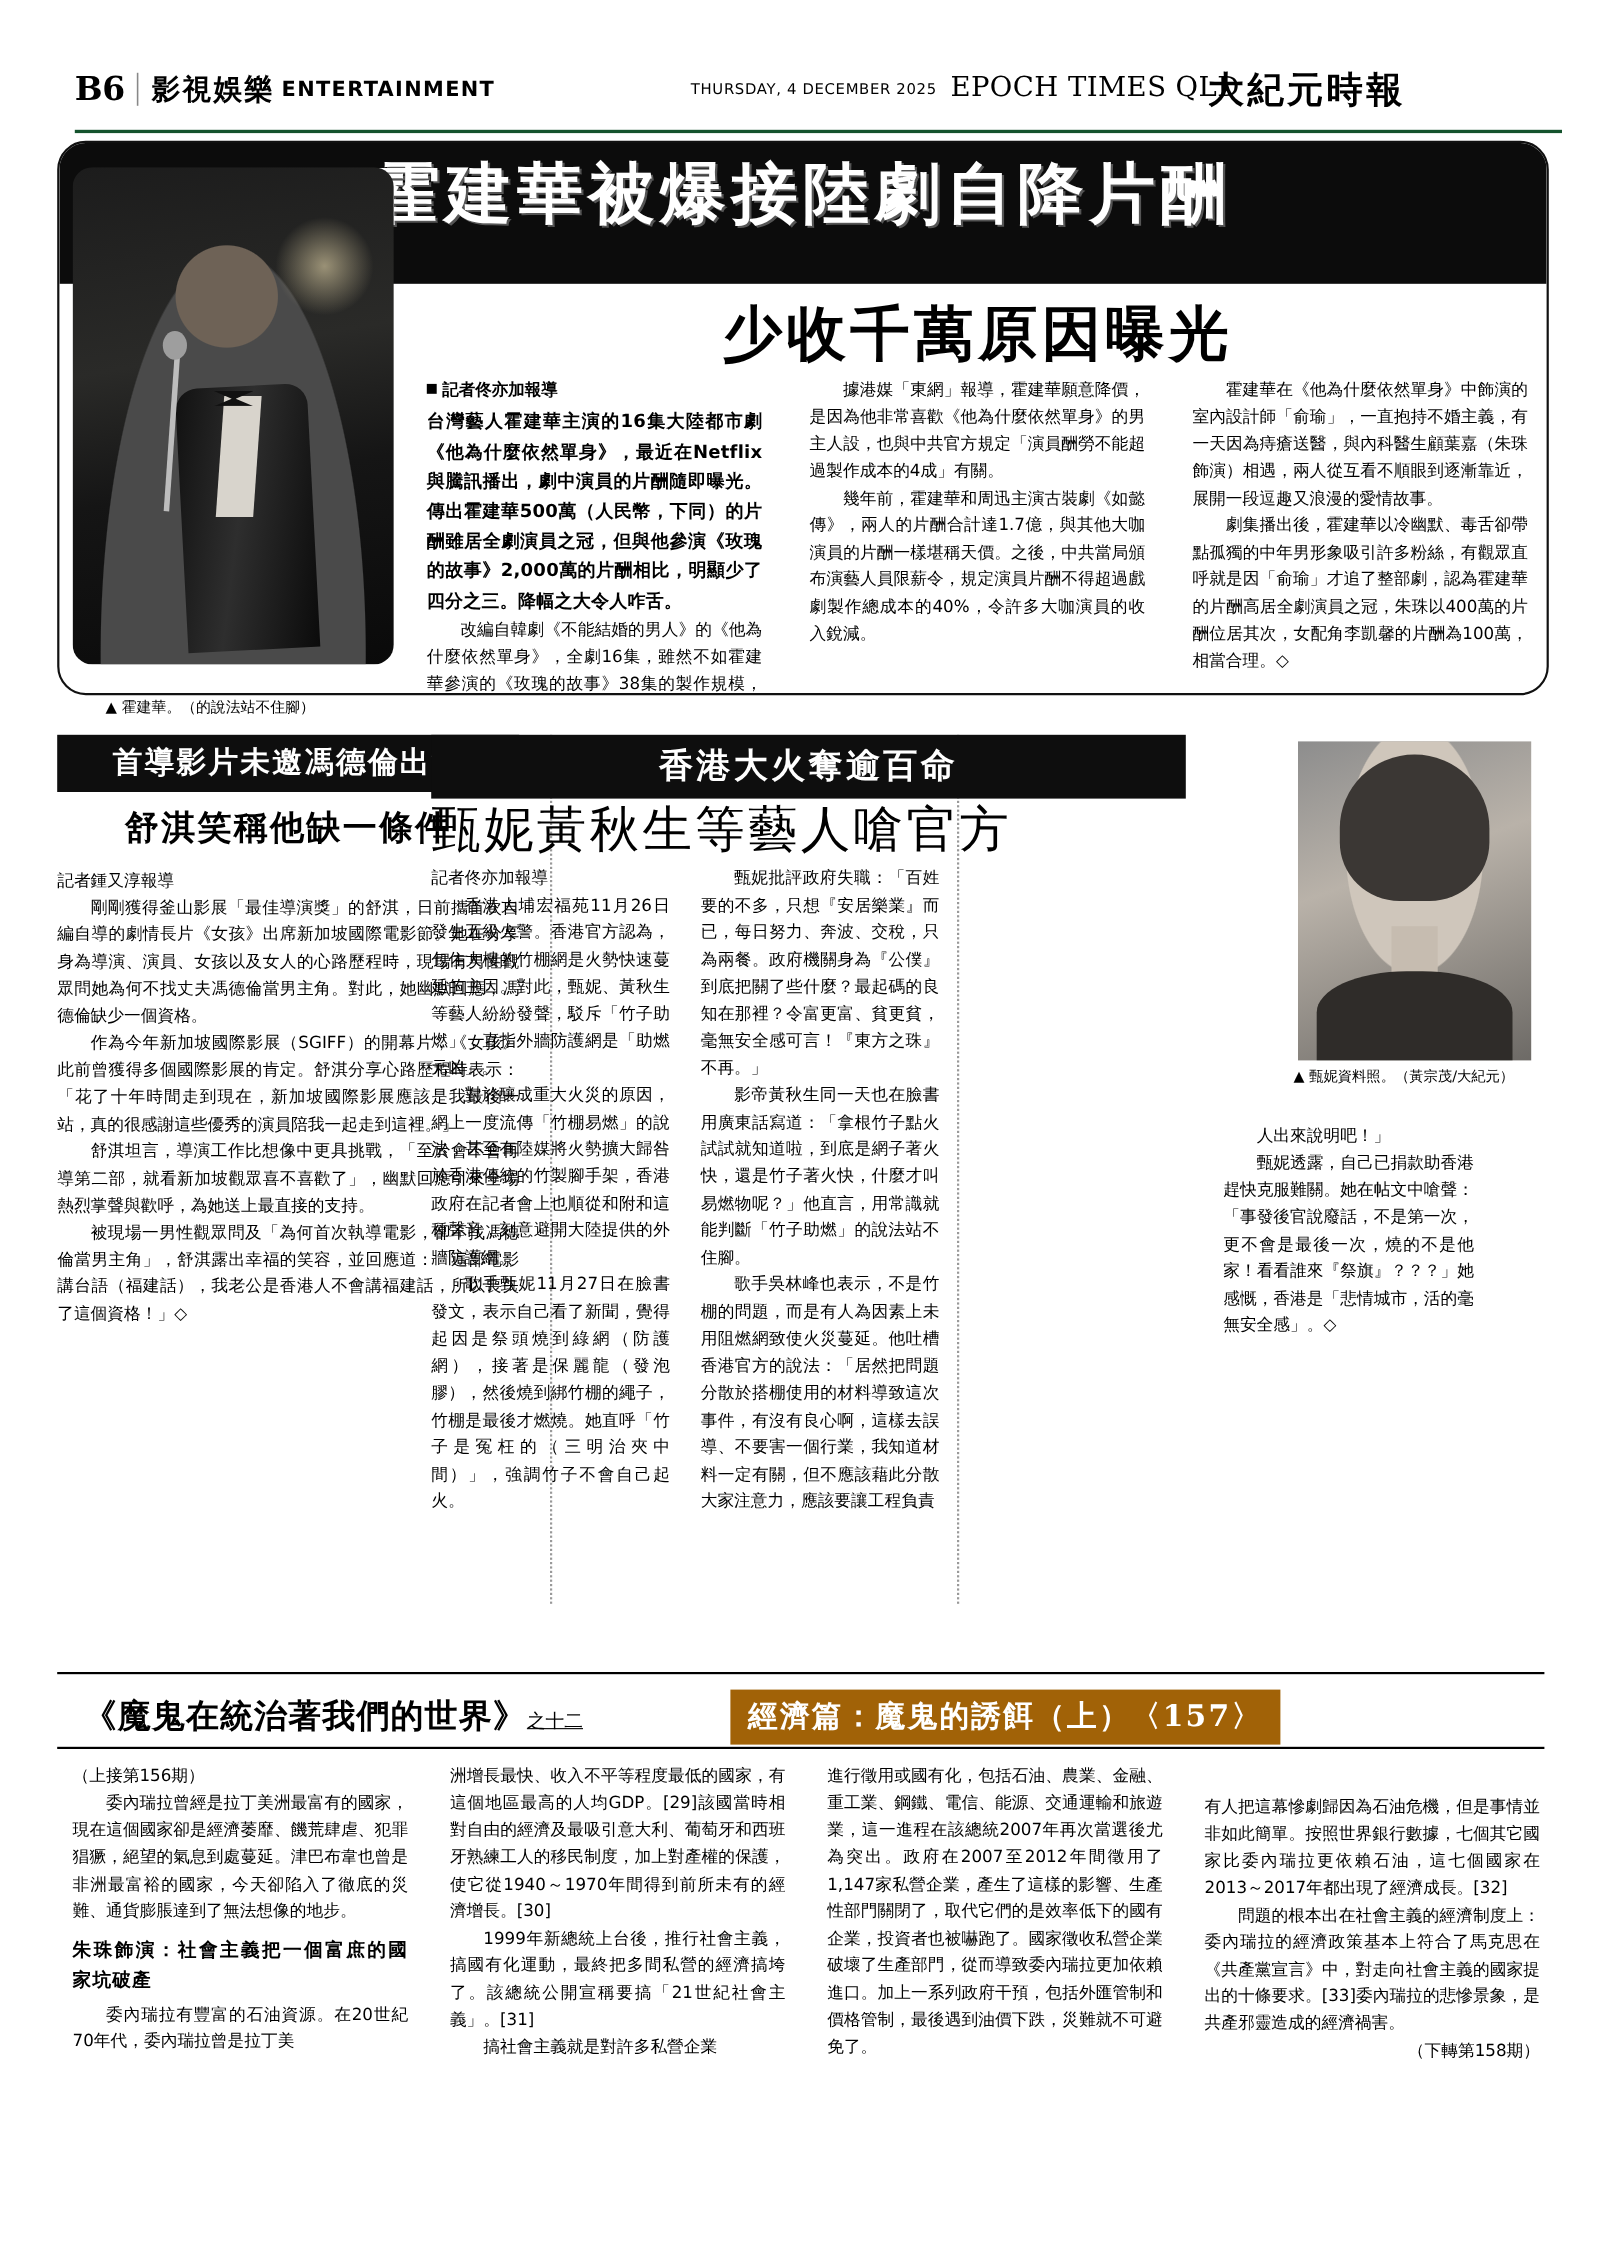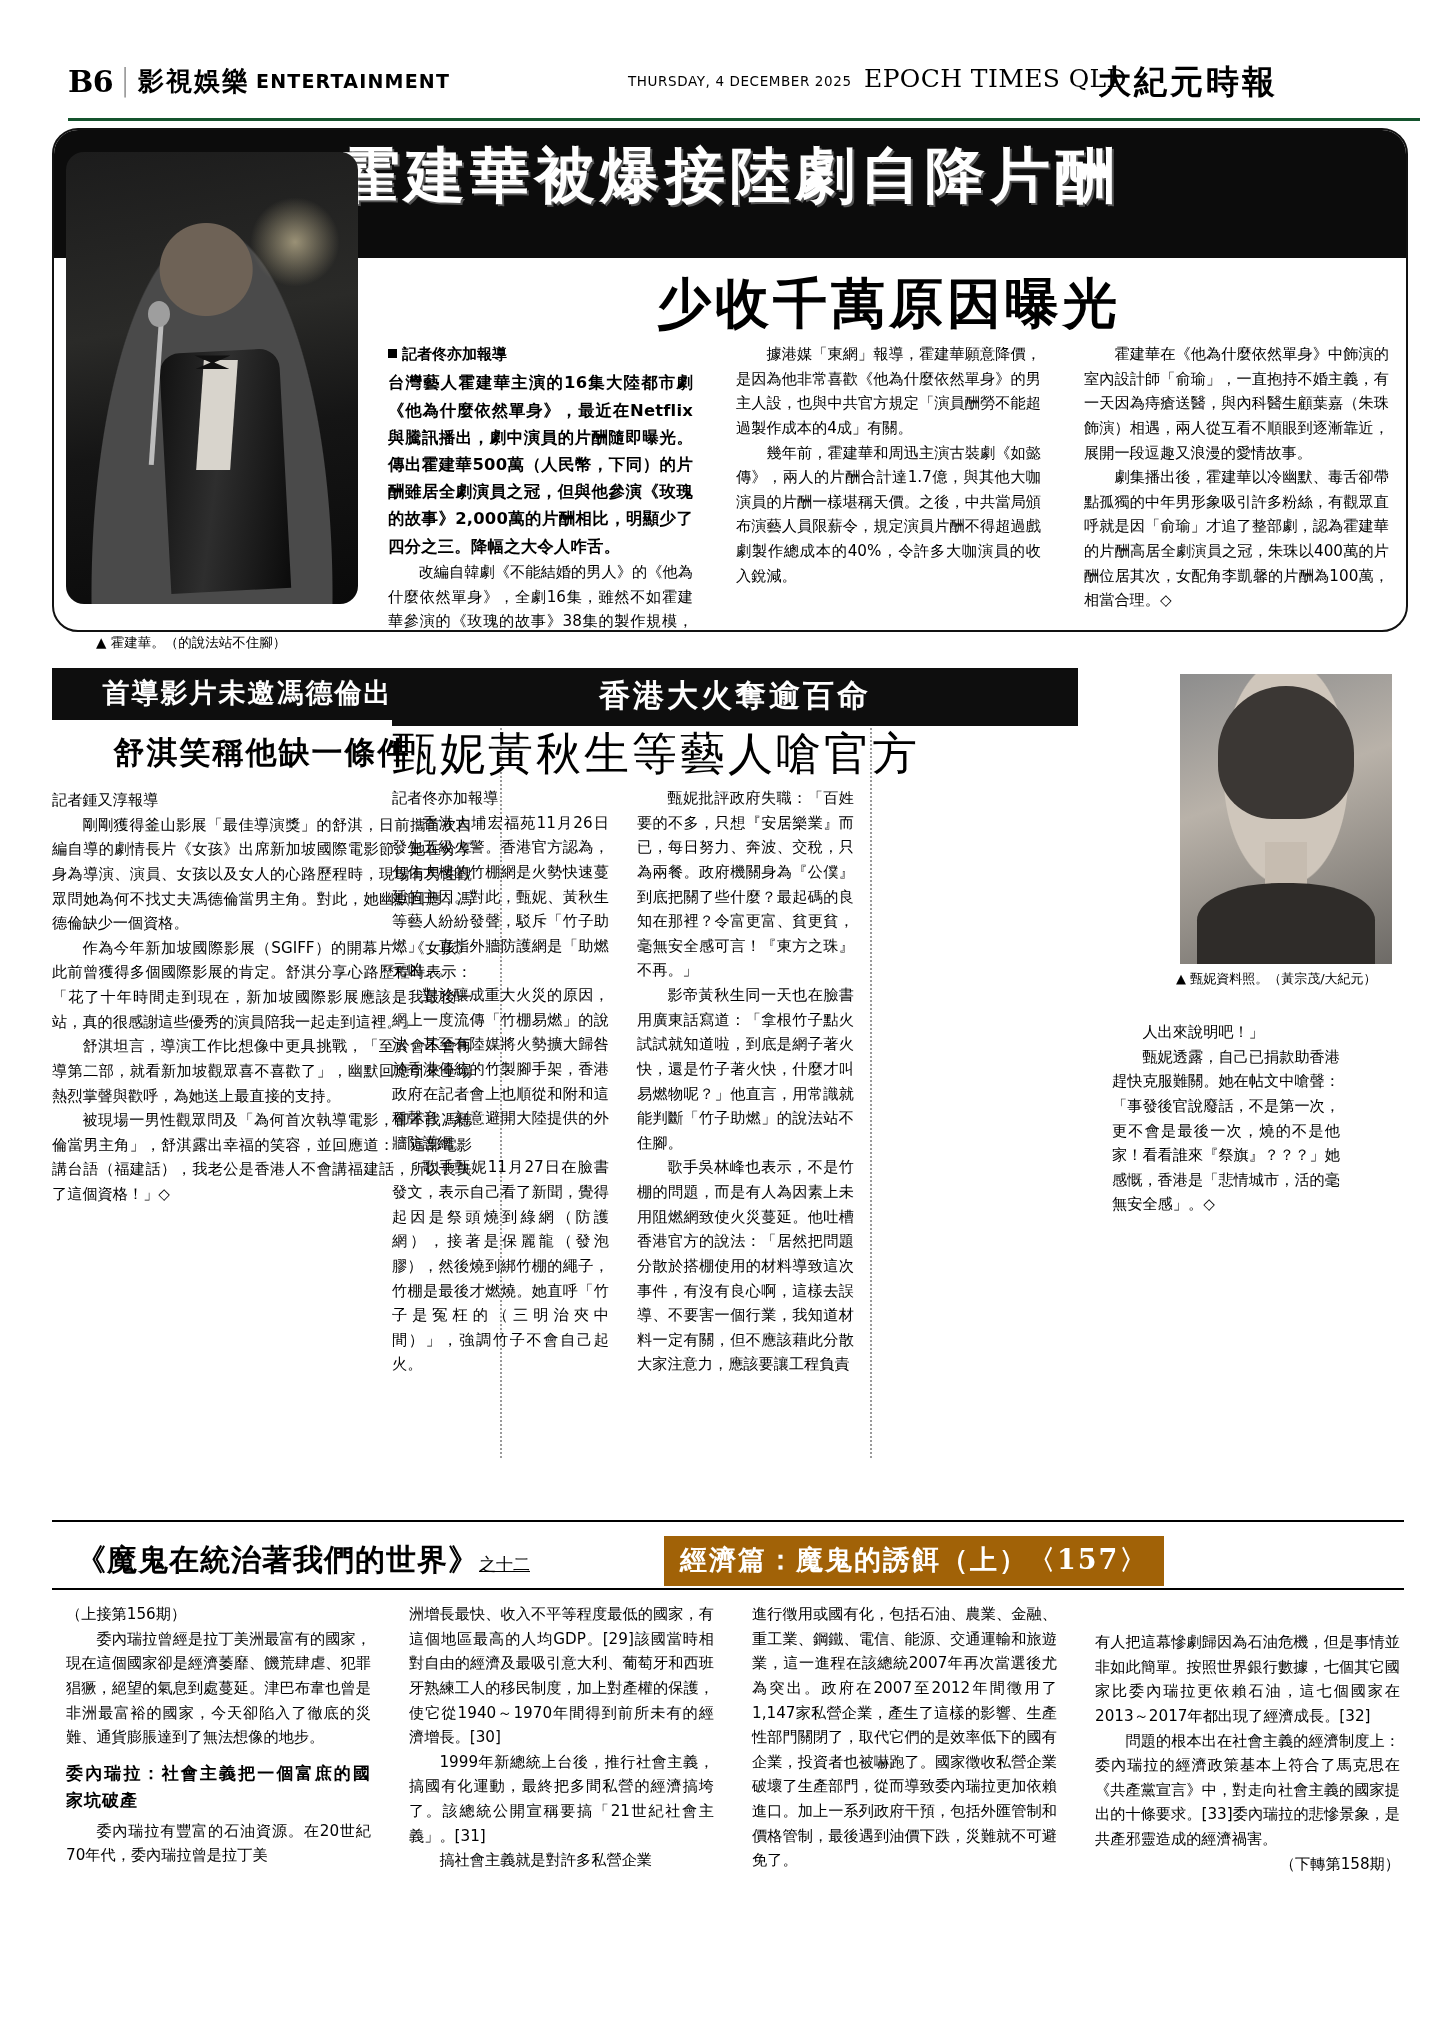--- a/index.html
+++ b/index.html
@@ -239,21 +239,21 @@
 
   <div class="bottom">
     <div class="bk-title"><span>《魔鬼在統治著我們的世界》</span><span class="small">之十二</span></div>
     <div class="bk-chapter">經濟篇：魔鬼的誘餌（上）〈157〉</div>
     <div class="bk-rule"></div>
 
     <div class="bk-cols">
       <div class="bk-col b1">
         <p class="first">（上接第156期）</p>
         <p>委內瑞拉曾經是拉丁美洲最富有的國家，現在這個國家卻是經濟萎靡、饑荒肆虐、犯罪猖獗，絕望的氣息到處蔓延。津巴布韋也曾是非洲最富裕的國家，今天卻陷入了徹底的災難、通貨膨脹達到了無法想像的地步。</p>
-        <h4>委內瑞拉：社會主義把一個富庶的國家坑破產</h4>
+        <h4>朱珠飾演：社會主義把一個富庶的國家坑破產</h4>
         <p>委內瑞拉有豐富的石油資源。在20世紀70年代，委內瑞拉曾是拉丁美</p>
       </div>
       <div class="bk-col b2">
         <p class="first">洲增長最快、收入不平等程度最低的國家，有這個地區最高的人均GDP。[29]該國當時相對自由的經濟及最吸引意大利、葡萄牙和西班牙熟練工人的移民制度，加上對產權的保護，使它從1940～1970年間得到前所未有的經濟增長。[30]</p>
         <p>1999年新總統上台後，推行社會主義，搞國有化運動，最終把多間私營的經濟搞垮了。該總統公開宣稱要搞「21世紀社會主義」。[31]</p>
         <p>搞社會主義就是對許多私營企業</p>
       </div>
       <div class="bk-col b3">
         <p class="first">進行徵用或國有化，包括石油、農業、金融、重工業、鋼鐵、電信、能源、交通運輸和旅遊業，這一進程在該總統2007年再次當選後尤為突出。政府在2007至2012年間徵用了1,147家私營企業，產生了這樣的影響、生產性部門關閉了，取代它們的是效率低下的國有企業，投資者也被嚇跑了。國家徵收私營企業破壞了生產部門，從而導致委內瑞拉更加依賴進口。加上一系列政府干預，包括外匯管制和價格管制，最後遇到油價下跌，災難就不可避免了。</p>
       </div>

